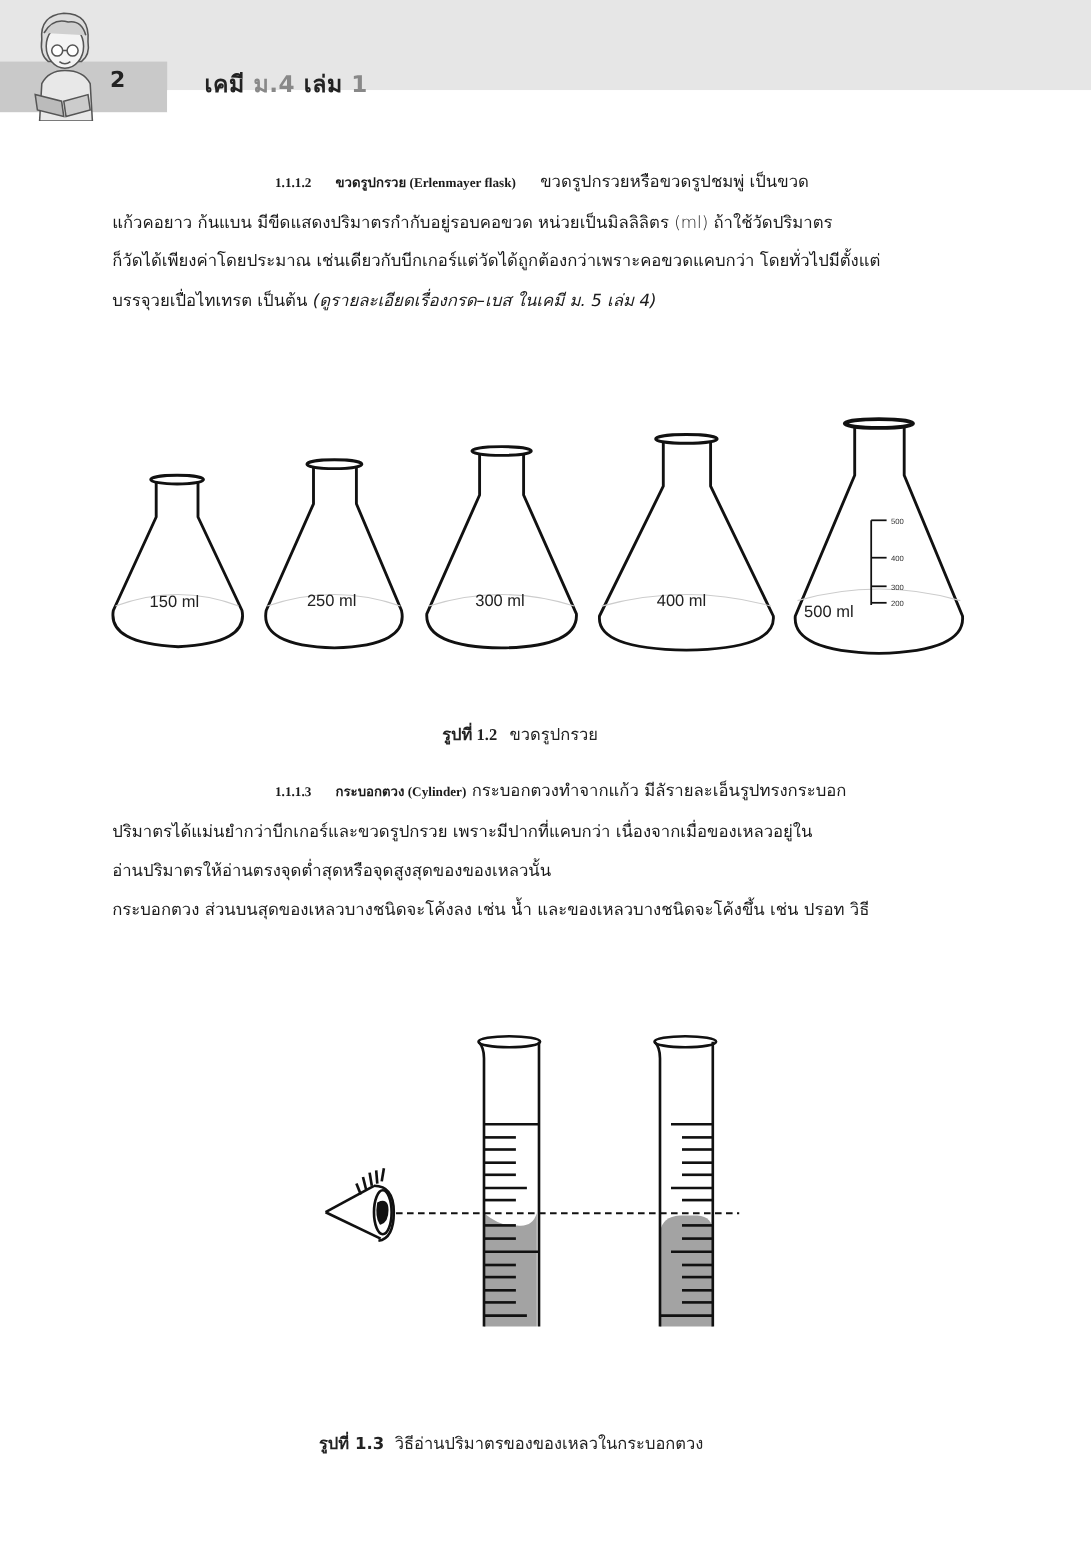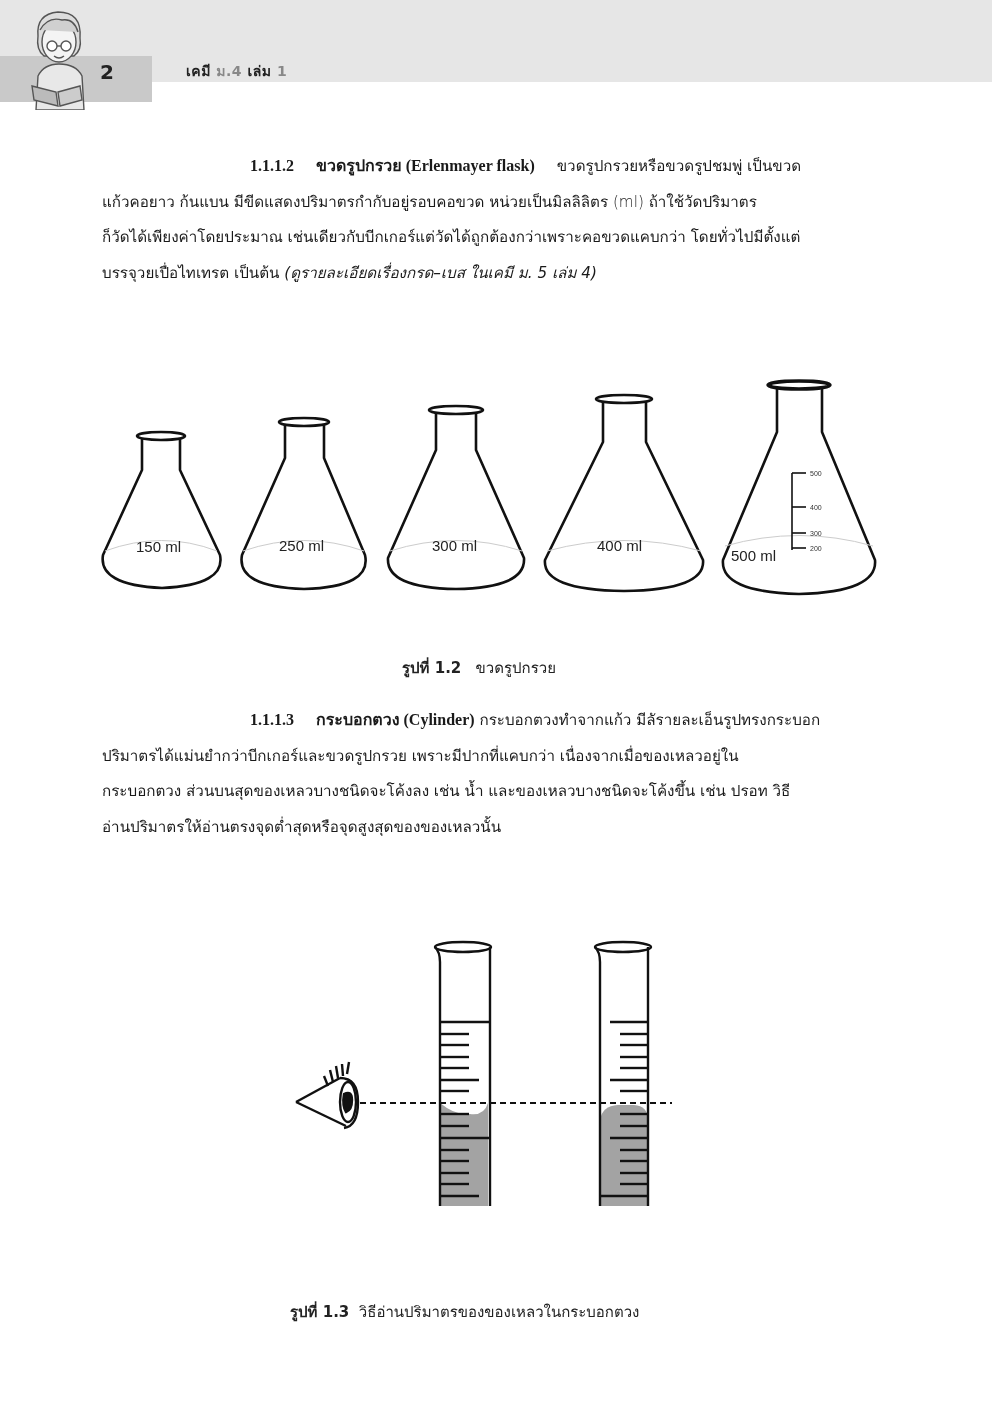--- a/index.html
+++ b/index.html
@@ -4,26 +4,26 @@
 <style>
   * { box-sizing: border-box; margin: 0; padding: 0; }
   html, body { width: 992px; height: 1404px; background: #ffffff; overflow: hidden; }
   body { position: relative; font-family: "DejaVu Serif", serif; color: #111; }
 
   .top-band { position: absolute; left: 0; top: 0; width: 992px; height: 82px; background: #e6e6e6; }
   .page-num-block { position: absolute; left: 0; top: 56px; width: 152px; height: 46px; background: #c9c9c9; }
   .white-strip { position: absolute; left: 152px; top: 82px; width: 840px; height: 20px; background: #fff; }
   .mascot { position: absolute; left: 22px; top: 6px; width: 72px; height: 104px; }
   .page-number { position: absolute; left: 100px; top: 60px; font-family: "DejaVu Sans", sans-serif; font-weight: bold; font-size: 20px; color: #222; }
-  .book-title { position: absolute; left: 186px; top: 60px; font-family: "DejaVu Sans", sans-serif; font-size: 14px; font-weight: bold; color: #222; letter-spacing: 0.5px; }
+  .book-title { position: absolute; left: 186px; top: 60px; font-family: "DejaVu Sans", sans-serif; font-size: 21px; font-weight: bold; color: #222; letter-spacing: 0.5px; }
   .book-title .grade { color: #888; }
   .book-title .vol-num { color: #888; }
 
   .para { position: absolute; left: 102px; width: 778px; font-size: 15.2px; line-height: 35.5px; text-align: justify; text-align-last: left; font-family: "DejaVu Sans", sans-serif; font-weight: 300; color: #1a1a1a; }
-  .para .head { font-family: "Liberation Serif", serif; font-weight: bold; font-size: 16px; }
+  .para .head { font-family: "Liberation Serif", serif; font-weight: bold; font-size: 12px; }
   .para .indent { display: inline-block; width: 148px; }
   .para .sp { display: inline-block; width: 22px; }
   .para .ital { font-style: italic; }
 
   .figure { position: absolute; }
   .caption { position: absolute; font-family: "DejaVu Sans", sans-serif; font-size: 15px; color: #222; }
   .caption .cap-label { font-weight: bold; }
 </style>
 </head>
 <body>
@@ -115,32 +115,32 @@
     <text x="641" y="191">500 ml</text>
   </g>
   <g fill="#333" font-size="7">
     <text x="720" y="106">500</text>
     <text x="720" y="140">400</text>
     <text x="720" y="166">300</text>
     <text x="720" y="181">200</text>
   </g>
 </svg>
 
-<div class="caption" style="left:402px; top:656px;">
+<div class="caption" style="left:402px; top:656px;font-family:Liberation Serif, serif;">
   <span class="cap-label">รูปที่ 1.2</span>&nbsp;&nbsp;
   <span>ขวดรูปกรวย</span>
 </div>
 
 <div class="para" style="top:702px;">
   <div>
     <span class="indent"></span><span class="head">1.1.1.3</span><span class="sp"></span><span class="head">กระบอกตวง (Cylinder)</span> <span>กระบอกตวงทำจากแก้ว มีลัรายละเอ็นรูปทรงกระบอก</span>
   </div>
   <div>ปริมาตรได้แม่นยำกว่าบีกเกอร์และขวดรูปกรวย  เพราะมีปากที่แคบกว่า  เนื่องจากเมื่อของเหลวอยู่ใน</div>
+  <div>อ่านปริมาตรให้อ่านตรงจุดต่ำสุดหรือจุดสูงสุดของของเหลวนั้น</div>
   <div>กระบอกตวง ส่วนบนสุดของเหลวบางชนิดจะโค้งลง เช่น น้ำ และของเหลวบางชนิดจะโค้งขึ้น เช่น ปรอท วิธี</div>
-  <div>อ่านปริมาตรให้อ่านตรงจุดต่ำสุดหรือจุดสูงสุดของของเหลวนั้น</div>
 </div>
 
 <svg class="figure" style="left:280px; top:930px;" width="410" height="290" viewBox="0 0 410 290">
 
   <g>
     <path d="M160 173 Q176 186 190 184 Q204 186 208 173 L208 276 L160 276Z" fill="#a3a3a3"></path>
     <g stroke="#111" stroke-width="2.4" fill="none">
       <ellipse cx="183" cy="17" rx="28" ry="5"></ellipse>
       <path d="M155 17 Q160 22 160 32 L160 276"></path>
       <line x1="210" y1="17" x2="210" y2="276"></line>

